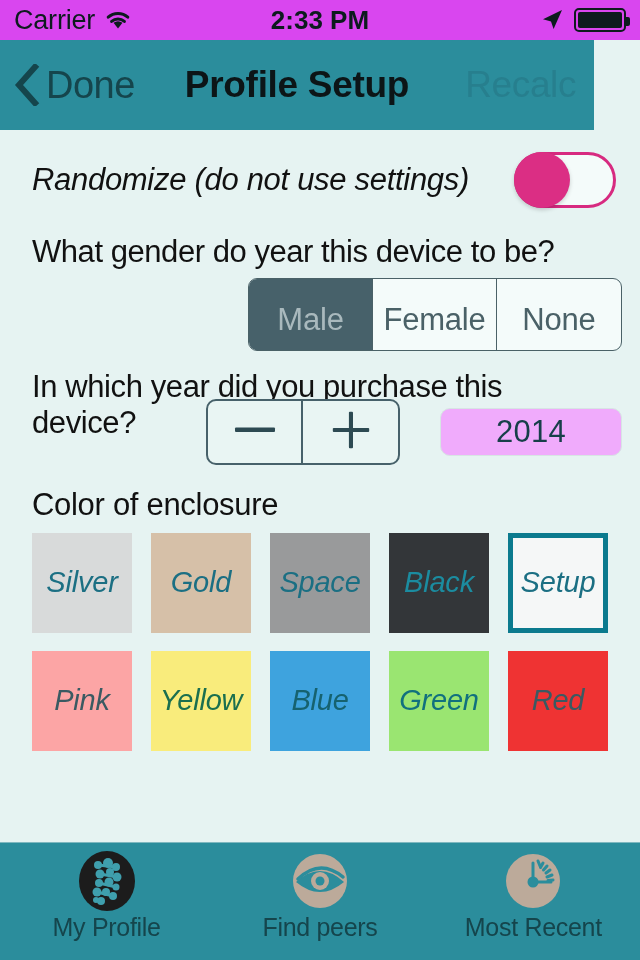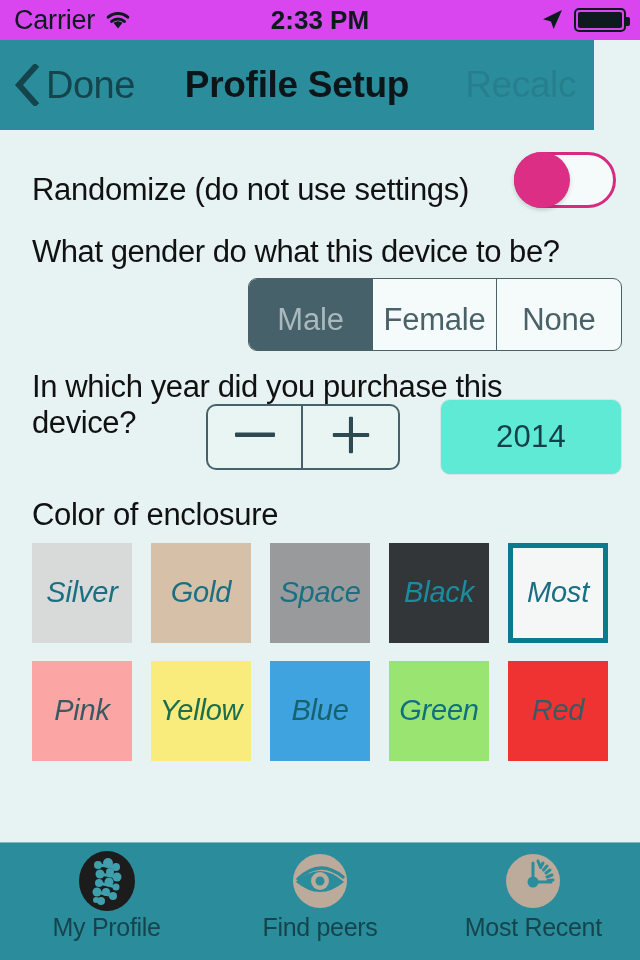--- a/index.html
+++ b/index.html
@@ -79,22 +79,23 @@
 
   
   .content {
     position: absolute; top: 130px; left: 0;
     width: 640px; height: 732px;
     background: #e6f3f2;
   }
 
   
   .row-randomize {
-    display: flex; align-items: flex-end;
+    display: flex; align-items: center;
     padding: 22px 24px 0 32px;
+    font-style: italic;
   }
   .rand-label {
     font-size: 31px; color: #111; letter-spacing: -0.3px;
     flex: 1;
   }
   .toggle {
     width: 102px; height: 56px;
     border-radius: 28px;
     border: 3px solid #d72a80;
     background: #f4fbfa;
@@ -154,24 +155,24 @@
   }
   .step-btn {
     width: 95px; height: 62px;
     display: flex; align-items: center; justify-content: center;
     cursor: pointer;
     border-right: 2px solid #47616a;
   }
   .step-btn:last-child { border-right: none; }
   .step-glyph { display:block; }
   .year-box {
-    width: 182px; height: 76px;
+    width: 182px; height: 48px;
     border: 1.5px solid #d7e5e4;
     border-radius: 10px;
-    background: #5eead4;
+    background: #f0abfc;
     display: flex; align-items: center; justify-content: center;
     font-size: 31px; color: #173f49; letter-spacing: 0.2px; margin-left: 32px;
   }
 
   
   .q-color {
     font-size: 31px; color: #111; letter-spacing: -0.3px;
     padding: 22px 0 0 32px;
   }
   .swatch-grid {
@@ -257,21 +258,21 @@
 
   <div class="content">
 
     <div class="row-randomize">
       <div class="rand-label">Randomize (do not use settings)</div>
       <div class="toggle">
         <span class="knob"></span>
       </div>
     </div>
 
-    <div class="q-gender">What gender do what this device to be?</div>
+    <div class="q-gender">What gender do year this device to be?</div>
     <div class="seg-wrap">
       <div class="segmented">
         <div class="seg selected">Male</div>
         <div class="seg">Female</div>
         <div class="seg">None</div>
       </div>
     </div>
 
     <div class="q-year">In which year did you purchase this device?</div>
     <div class="stepper-row">
@@ -294,21 +295,21 @@
       </div>
       <div class="year-box">2014</div>
     </div>
 
     <div class="q-color">Color of enclosure</div>
     <div class="swatch-grid">
       <div class="swatch" style="background: rgb(216, 218, 218); color: rgb(27, 111, 131);">Silver</div>
       <div class="swatch" style="background: rgb(214, 192, 168); color: rgb(27, 111, 131);">Gold</div>
       <div class="swatch" style="background: rgb(153, 154, 155); color: rgb(27, 111, 131);">Space</div>
       <div class="swatch" style="background: rgb(51, 54, 57); color: rgb(27, 140, 160);">Black</div>
-      <div class="swatch selected" style="background: rgb(245, 247, 247); color: rgb(27, 111, 131); border-color: rgb(11, 122, 142);">Most</div>
+      <div class="swatch selected" style="background: rgb(245, 247, 247); color: rgb(27, 111, 131); border-color: rgb(11, 122, 142);">Setup</div>
       <div class="swatch" style="background: #fca5a5; color: rgb(58, 90, 98);">Pink</div>
       <div class="swatch" style="background: rgb(249, 236, 124); color: rgb(27, 111, 79);">Yellow</div>
       <div class="swatch" style="background: rgb(62, 163, 222); color: rgb(22, 98, 111);">Blue</div>
       <div class="swatch" style="background: rgb(154, 229, 113); color: rgb(17, 112, 126);">Green</div>
       <div class="swatch" style="background: rgb(239, 51, 51); color: rgb(58, 90, 98);">Red</div>
     </div>
   </div>
 
   <div class="tabbar">
 

